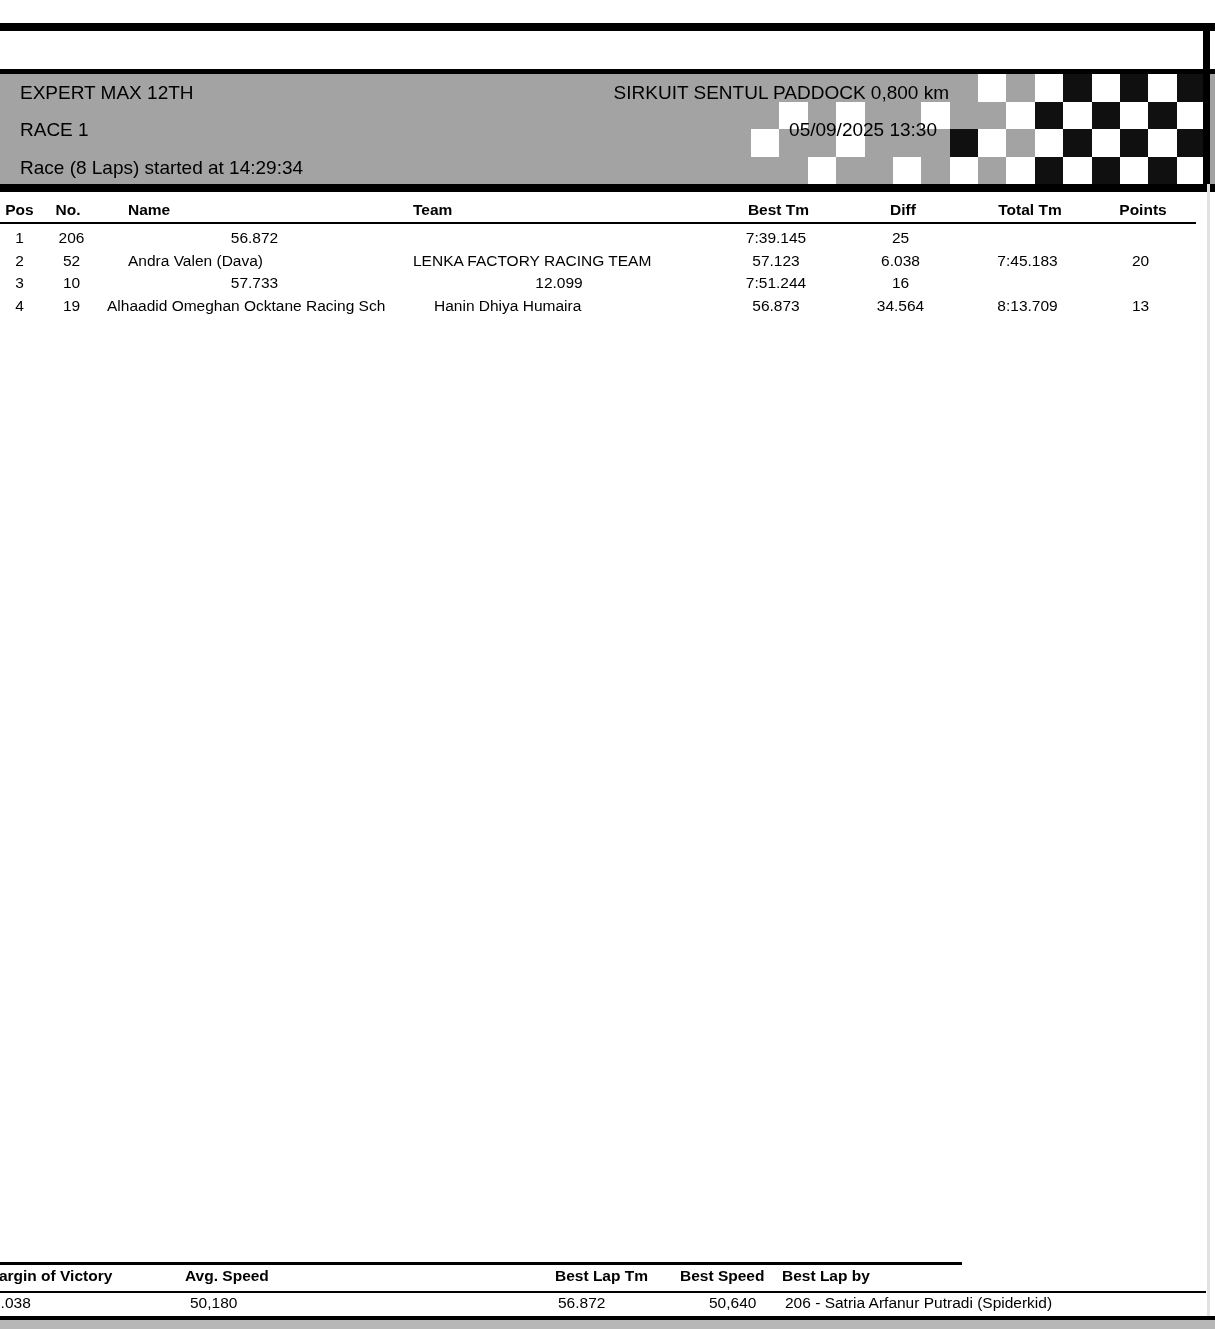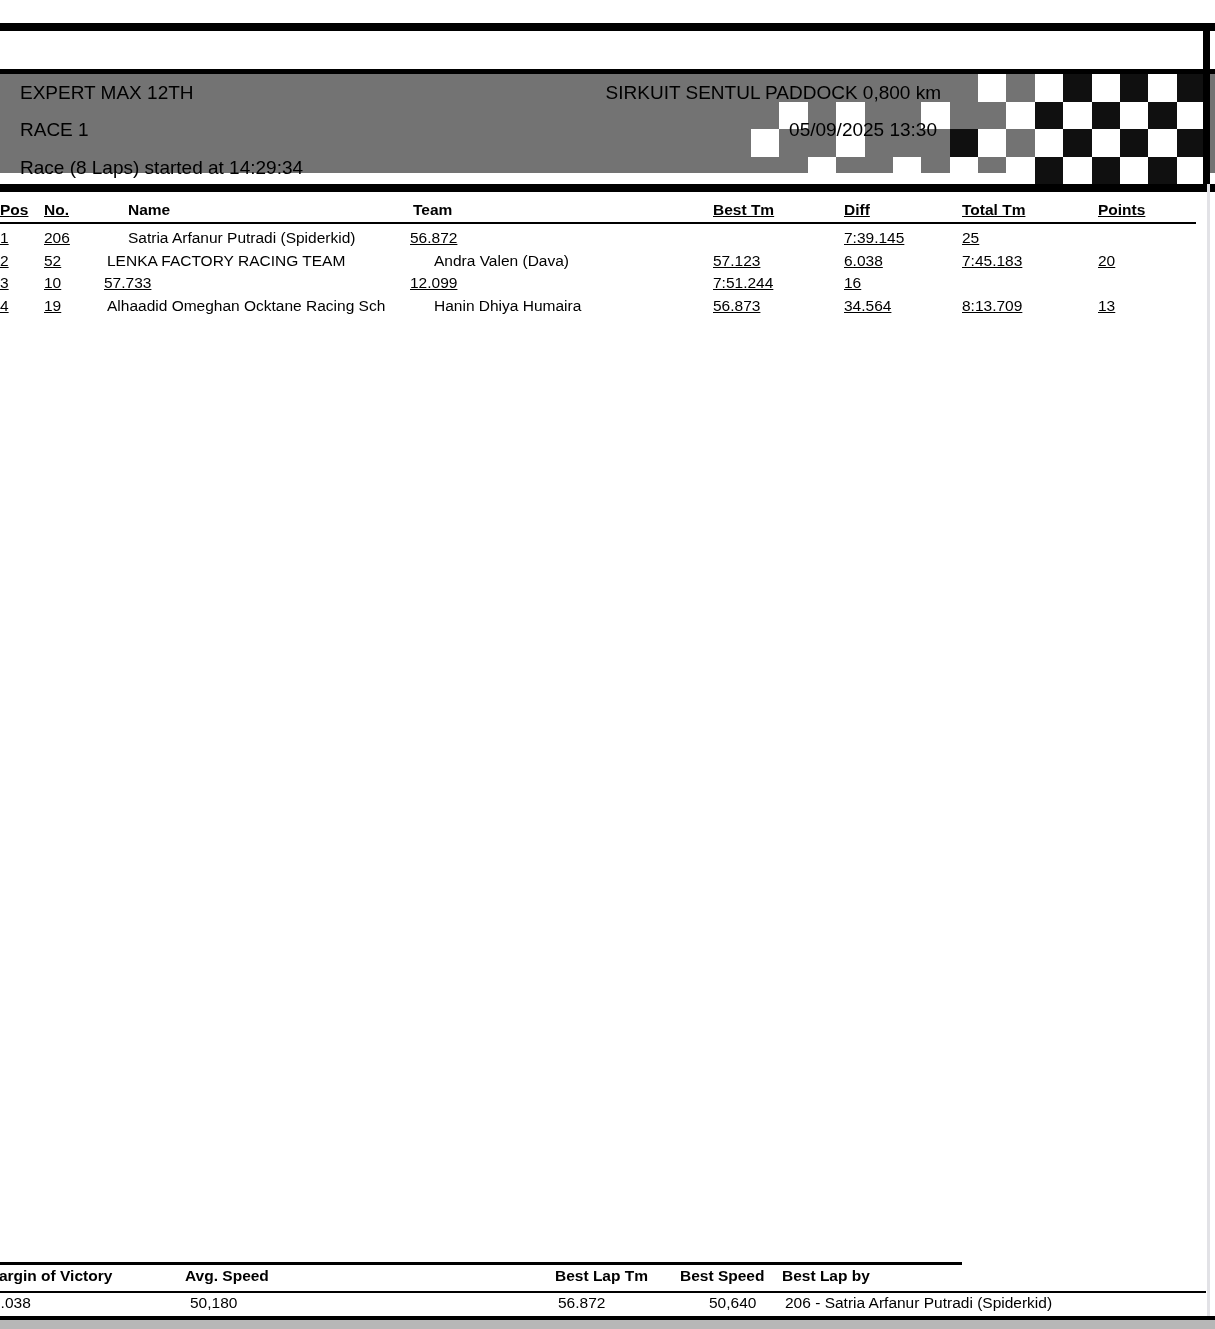--- a/index.html
+++ b/index.html
@@ -18,41 +18,41 @@
     position:absolute;left:-4px;top:0;height:38px;line-height:38px;
     font-size:21px;letter-spacing:0;white-space:nowrap;
   }
   .sorted{
     position:absolute;right:12px;top:0;height:38px;line-height:38px;
     font-size:22px;font-weight:bold;white-space:nowrap;
   }
   .title-rule{position:absolute;left:0;top:69px;width:1215px;height:5px;background:#000;}
 
   
-  .gray-band{position:absolute;left:0;top:74px;width:1215px;height:99px;background:#737373;}
+  .gray-band{position:absolute;left:0;top:74px;width:1215px;height:110px;background:#a3a3a3;}
   .flag{
     position:absolute;left:751px;top:0;width:454px;height:110px;
     display:grid;grid-template-columns:repeat(16,1fr);grid-template-rows:repeat(4,1fr);
   }
   .gray-band .hl{position:absolute;font-size:19px;line-height:24px;white-space:nowrap;z-index:2;}
   .hl-class{left:20px;top:7px;}
-  .hl-circuit{right:274px;top:7px;}
+  .hl-circuit{right:266px;top:7px;}
   .hl-race{left:20px;top:44px;}
   .hl-date{right:278px;top:44px;}
   .hl-info{left:20px;top:82px;}
   .header-rule{position:absolute;left:0;top:184px;width:1215px;height:8px;background:#000;}
 
   
   .rtable{position:absolute;left:0;top:192px;width:1196px;}
   .t-row{display:grid;grid-template-columns:44px 60px 306px 303px 131px 118px 136px 90px;}
   .t-head{height:27px;align-items:end;padding-bottom:3px;border-bottom:2px solid #000;
           font-weight:bold;font-size:15.5px;}
   .t-body{margin-top:3px;}
   .t-body .t-row{height:22.7px;line-height:22.7px;font-size:15.5px;}
-  .c-r{text-align:left;padding-right:5px;text-decoration:underline;}
+  .c-r{text-align:center;padding-right:5px;}
   .c-name{padding-left:24px;}
   .c-team{padding-left:3px;overflow:hidden;white-space:nowrap;}
   .h-no{padding-right:12px;}
   .cell{overflow:hidden;white-space:nowrap;}
 
   
   .sum-rule-a{position:absolute;left:0;top:1262px;width:962px;height:3px;background:#000;}
   .sum-labels{position:absolute;left:0;top:1267px;width:1215px;height:24px;
               font-weight:bold;font-size:15.5px;}
   .sum-labels span, .sum-values span{position:absolute;white-space:nowrap;}
@@ -160,31 +160,30 @@
       <div class="cell c-r" style="padding-right:0;">Best Tm</div>
       <div class="cell c-r" style="padding-right:0;">Diff</div>
       <div class="cell c-r" style="padding-right:0;">Total Tm</div>
       <div class="cell c-r" style="padding-right:0;">Points</div>
     </div>
 
     <div class="t-body">
       <div class="t-row">
         <div class="cell c-r">1</div>
         <div class="cell c-r">206</div>
-        <div class="cell c-name">Satria Arfanur Putradi (Spiderkid)</div>
         <div class="cell c-r">56.872</div>
         <div class="cell c-r"></div>
         <div class="cell c-r">7:39.145</div>
         <div class="cell c-r">25</div>
       </div>
       <div class="t-row">
         <div class="cell c-r">2</div>
         <div class="cell c-r">52</div>
+        <div class="cell c-name">Andra Valen (Dava)</div>
         <div class="cell c-team">LENKA FACTORY RACING TEAM</div>
-        <div class="cell c-name">Andra Valen (Dava)</div>
         <div class="cell c-r">57.123</div>
         <div class="cell c-r">6.038</div>
         <div class="cell c-r">7:45.183</div>
         <div class="cell c-r">20</div>
       </div>
       <div class="t-row">
         <div class="cell c-r">3</div>
         <div class="cell c-r">10</div>
         <div class="cell c-r">57.733</div>
         <div class="cell c-r">12.099</div>

